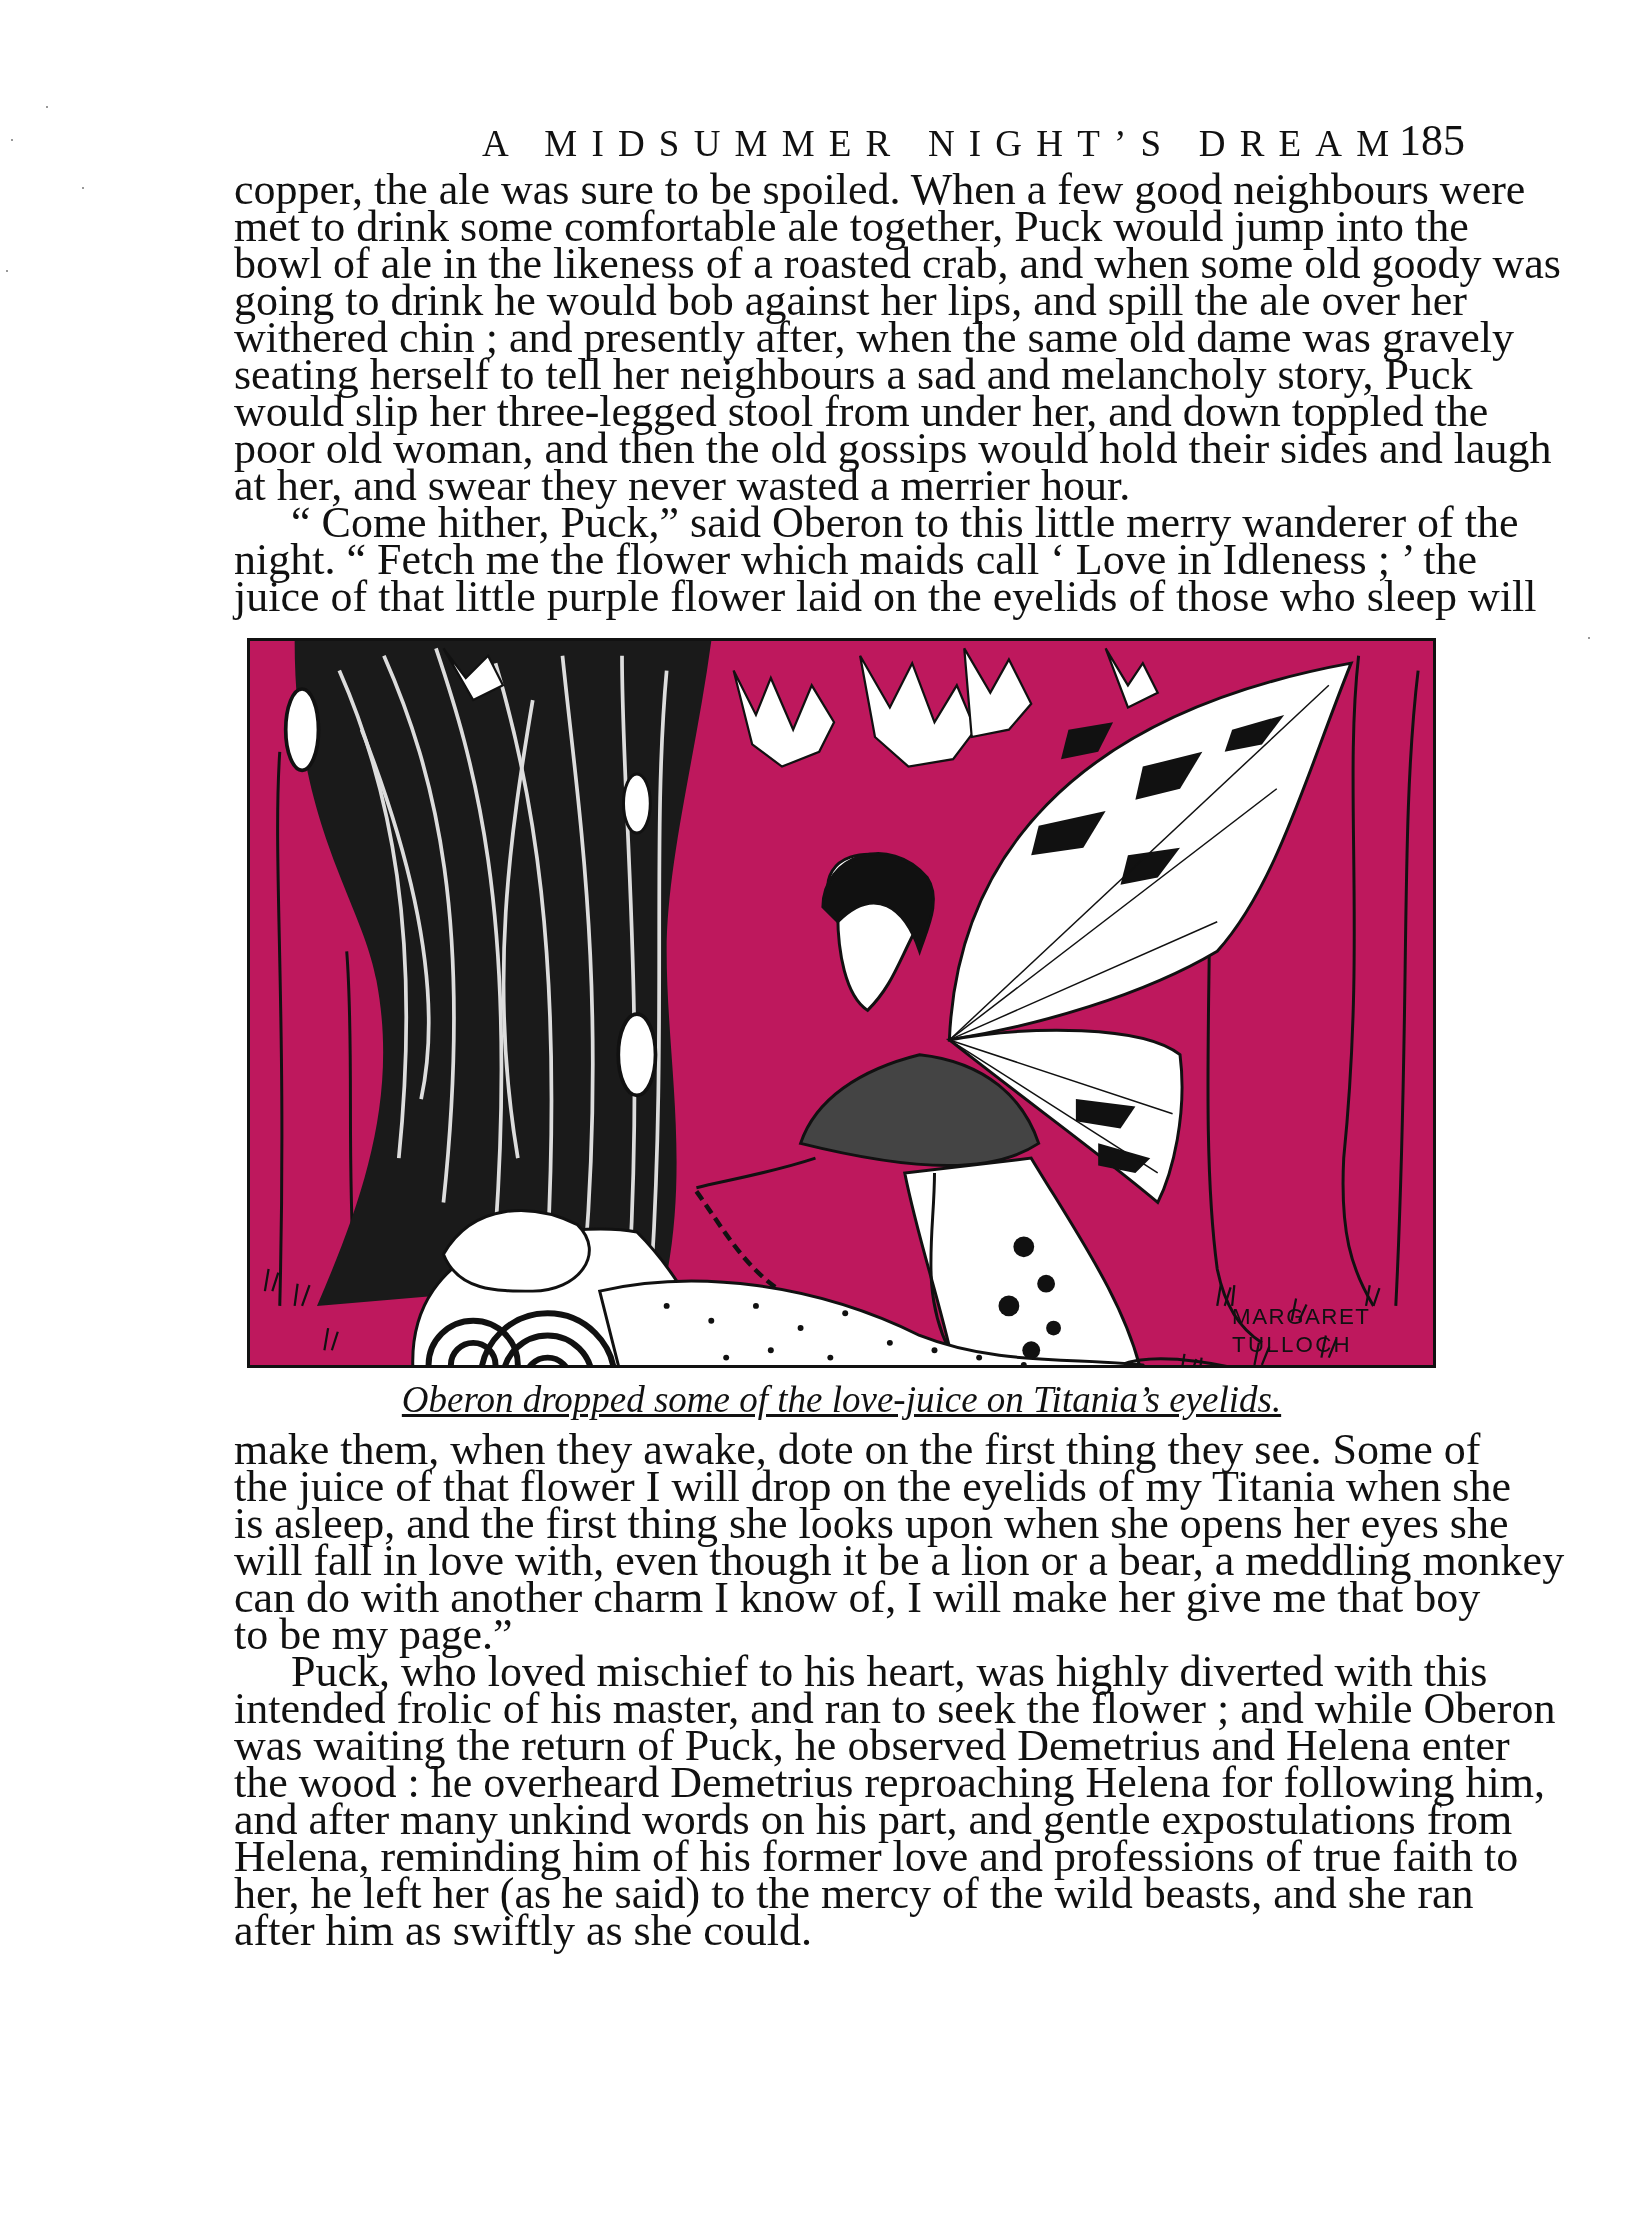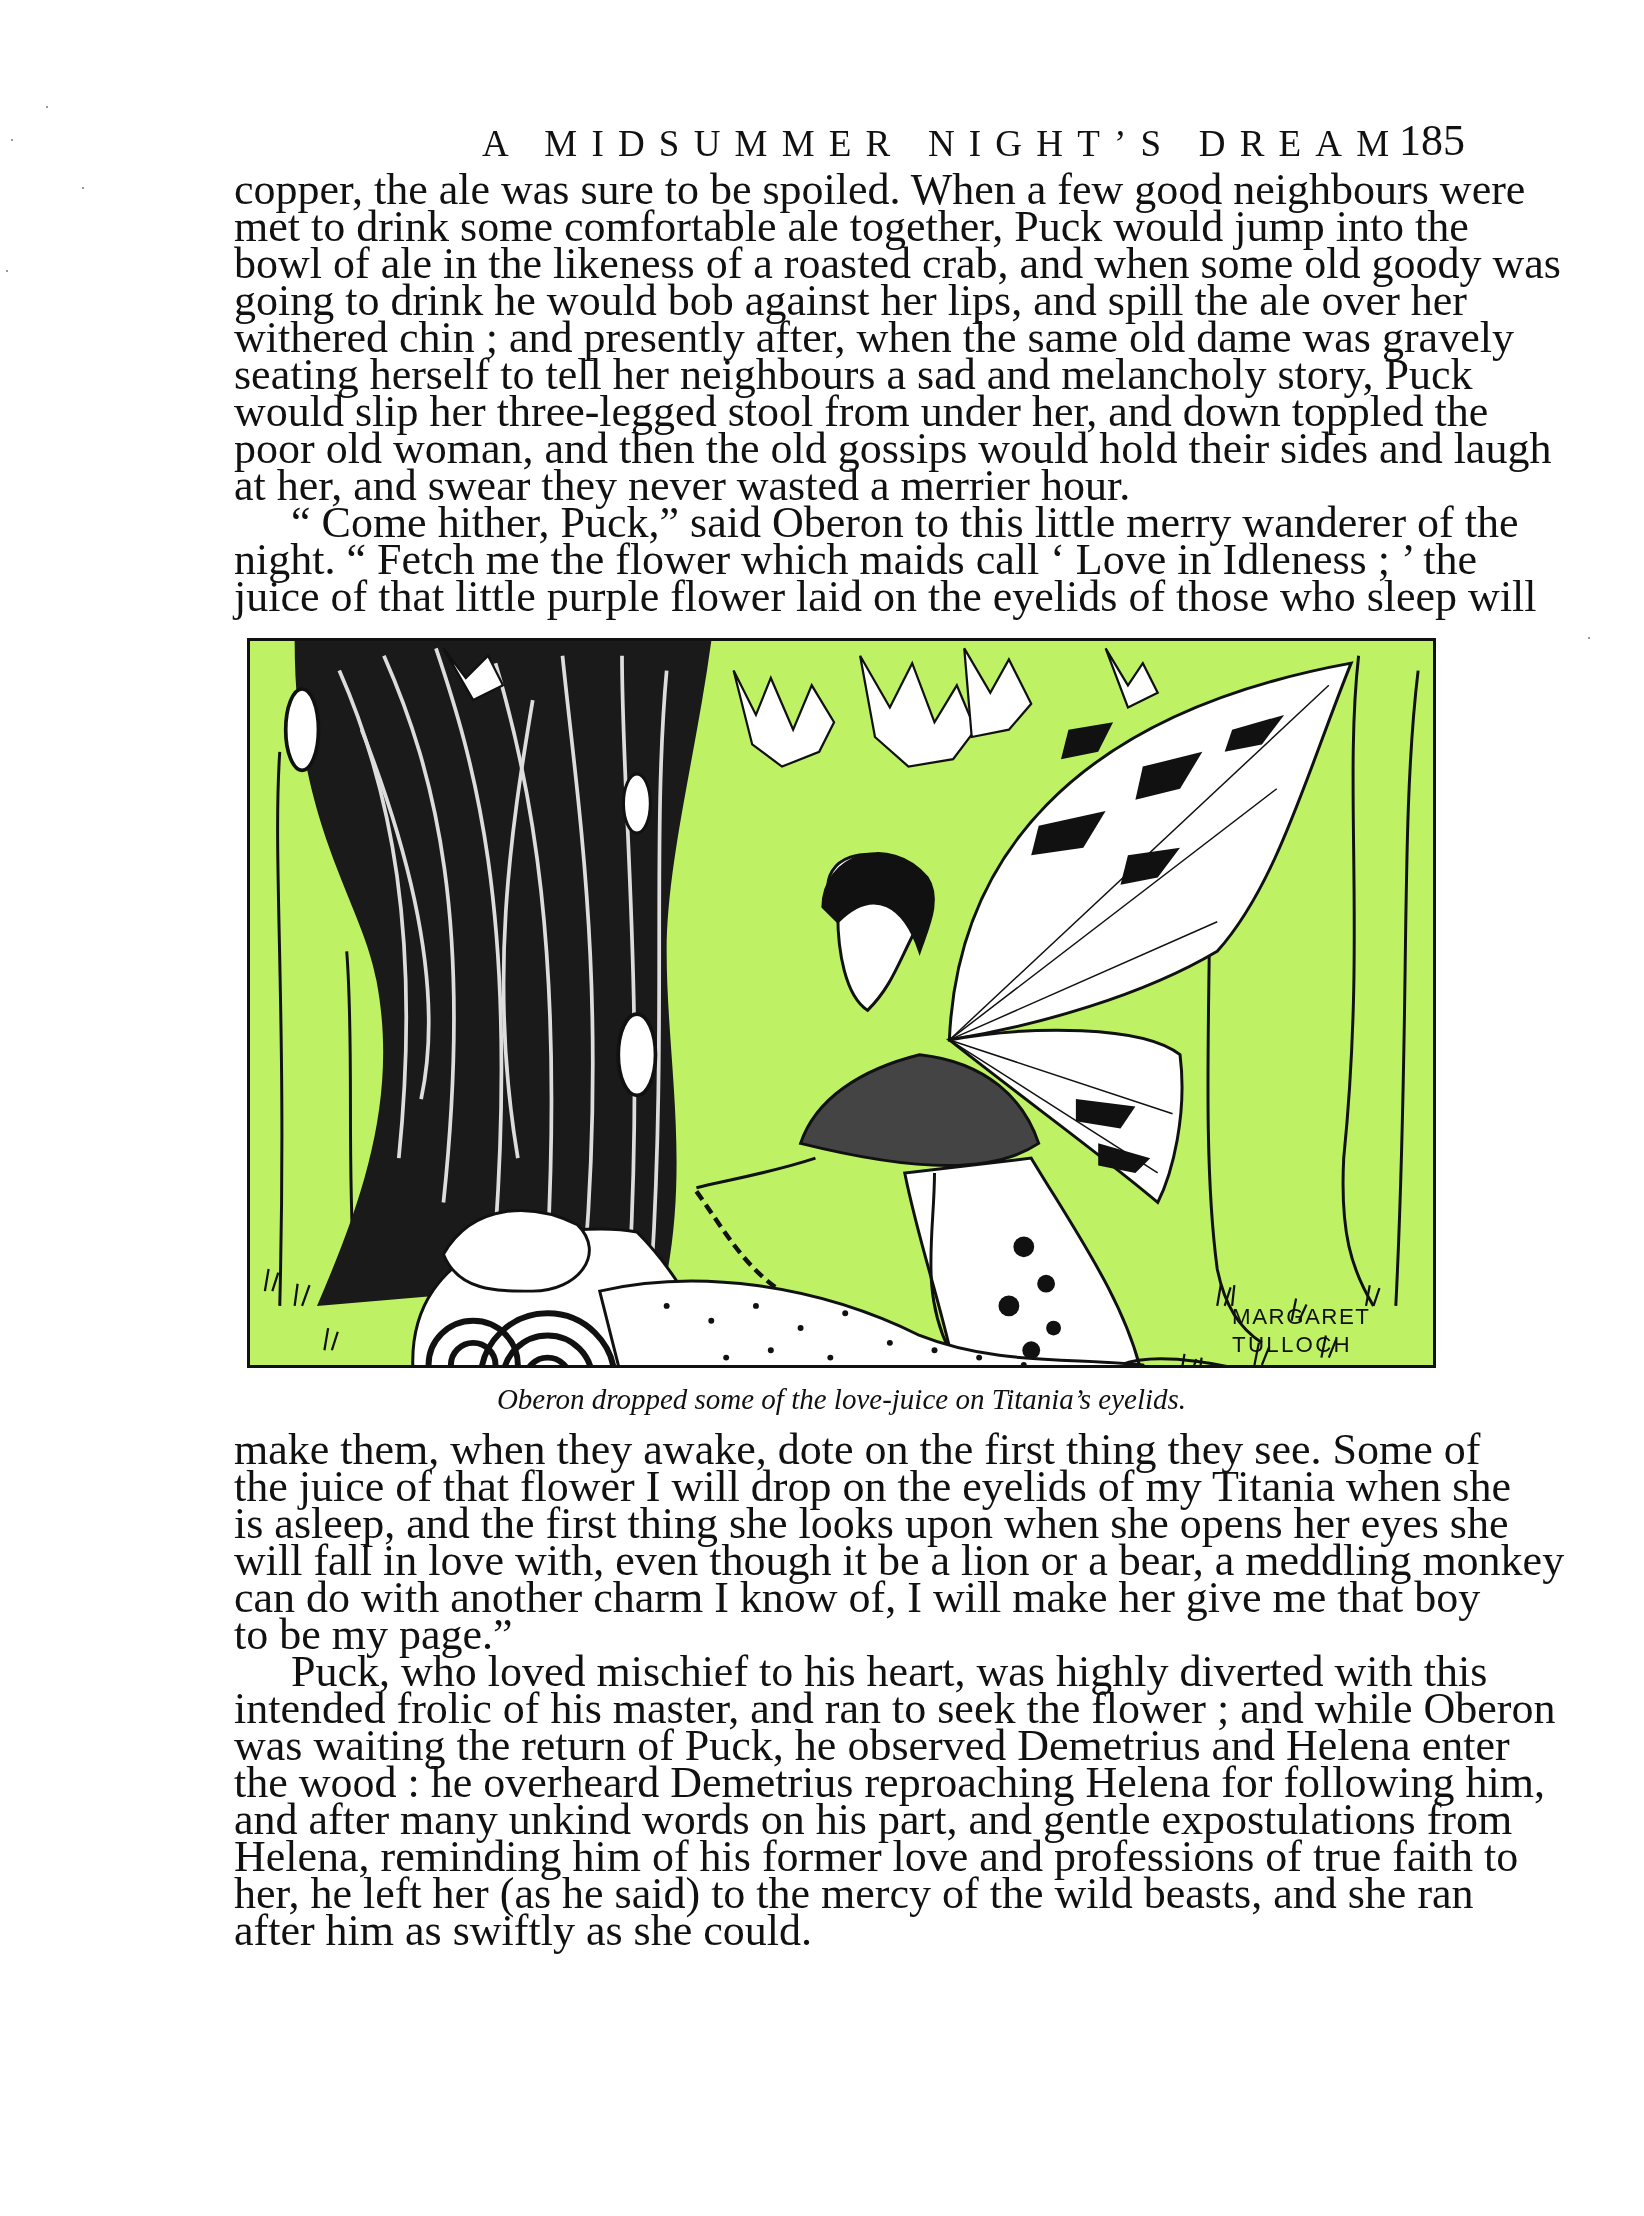--- a/index.html
+++ b/index.html
@@ -9,24 +9,24 @@
                   letter-spacing: 14.2px; white-space: nowrap; line-height: 36px; }
   .page-number { position: absolute; left: 1399px; top: 121px; font-size: 44px; line-height: 39px; }
   .text-block { position: absolute; left: 234px; width: 1222px; font-size: 44px; line-height: 37px; }
   .text-block .line { display: block; height: 37px; white-space: nowrap; text-align: justify;
                       text-align-last: justify; }
   .text-block .line.last { text-align-last: left; }
   .text-block .line.indent { padding-left: 57px; }
   #block-top { top: 171px; }
   #block-bottom { top: 1431px; }
   .figure { position: absolute; left: 247px; top: 638px; width: 1189px; height: 730px;
-            border: 3px solid #111; box-sizing: border-box; background: #bef264; overflow: hidden; }
+            border: 3px solid #111; box-sizing: border-box; background: #be185d; overflow: hidden; }
   .figure svg { width: 100%; height: 100%; display: block; }
   .caption { position: absolute; left: 247px; width: 1189px; top: 1380px; text-align: center;
-             font-style: italic; font-size: 29px; line-height: 39px; }
+             font-style: italic; font-size: 37px; line-height: 39px; text-decoration: underline; }
   .speck { position: absolute; width: 2.2px; height: 2.2px; background: #777; border-radius: 50%; }
 </style>
 </head>
 <body>
 
 <div class="running-head">A MIDSUMMER NIGHT’S DREAM</div>
 <div class="page-number">185</div>
 
 <div id="block-top" class="text-block">
     <span class="line">copper, the ale was sure to be spoiled.  When a few good neighbours were</span>

